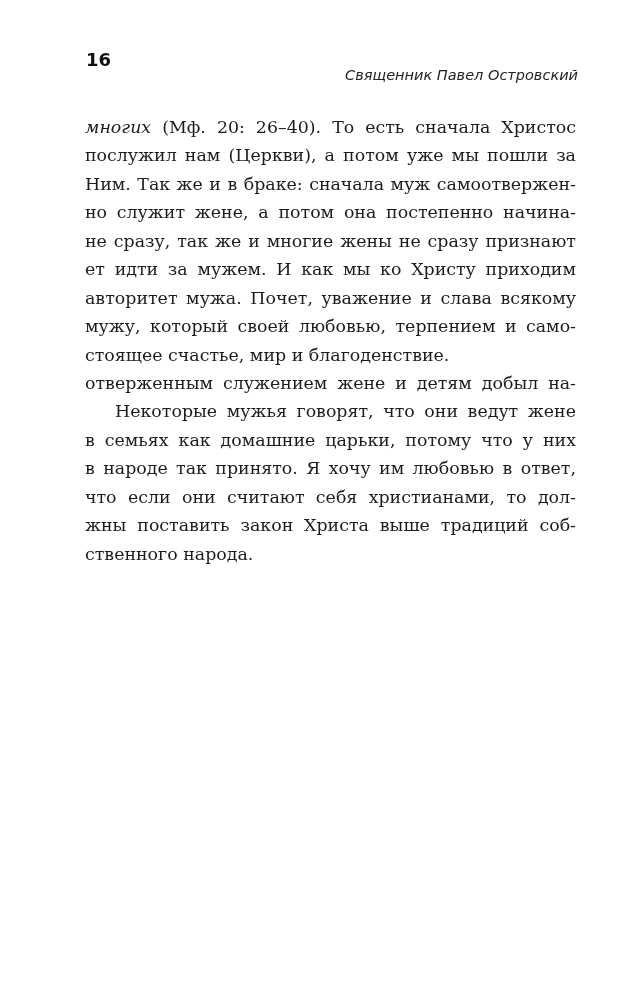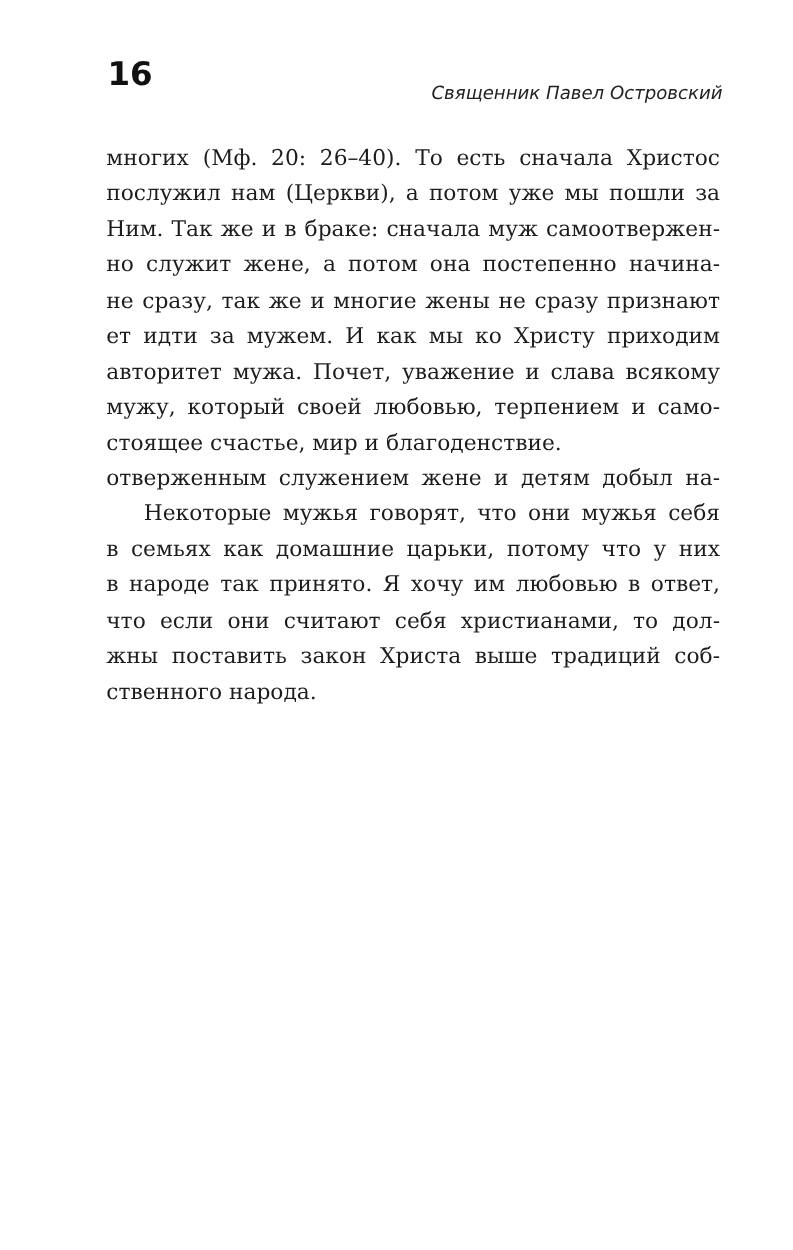--- a/index.html
+++ b/index.html
@@ -1,36 +1,36 @@
 <!DOCTYPE html>
 <html><head>
 <meta charset="utf-8">
 <style>
   html, body { margin: 0; padding: 0; background: #ffffff; }
   body { width: 634px; height: 1000px; position: relative; overflow: hidden; color: #1a1a1a; }
   .header { position: absolute; top: 44px; left: 86px; right: 56px; height: 32px; }
   .page-number {
     position: absolute; left: 0; top: 0;
-    font-family: "DejaVu Sans", sans-serif; font-weight: bold; font-size: 26px; line-height: 32px;
+    font-family: "DejaVu Sans", sans-serif; font-weight: bold; font-size: 18px; line-height: 32px;
     color: #111;
   }
   .running-head {
     position: absolute; right: 0; top: 17px;
     font-family: "DejaVu Sans", sans-serif; font-style: italic; font-size: 14.5px; line-height: 28px;
     color: #222;
   }
   .body-text {
     position: absolute; top: 113px; left: 85px; width: 491px;
     font-family: "DejaVu Serif", serif; font-size: 17.4px; line-height: 28.45px; color: #1c1c1c;
   }
   .line { display: block; white-space: nowrap; text-align: justify; text-align-last: justify; height: 28.45px; }
   .line.last { text-align-last: left; }
   .line.indent { text-indent: 30px; }
   .para { margin: 0; }
-  .em { }
+  .em { font-style: italic; }
 </style>
 </head>
 <body>
 
 <div class="header">
   <span class="page-number">16</span>
   <span class="running-head">Священник Павел Островский</span>
 </div>
 
 <div class="body-text">
@@ -40,20 +40,20 @@
     <span class="line">Ним. Так же и в браке: сначала муж самоотвержен-</span>
     <span class="line">но служит жене, а потом она постепенно начина-</span>
     <span class="line">не сразу, так же и многие жены не сразу признают</span>
     <span class="line">ет идти за мужем. И как мы ко Христу приходим</span>
     <span class="line">авторитет мужа. Почет, уважение и слава всякому</span>
     <span class="line">мужу, который своей любовью, терпением и само-</span>
     <span class="line last">стоящее счастье, мир и благоденствие.</span>
     <span class="line">отверженным служением жене и детям добыл на-</span>
   </p>
   <p class="para">
-    <span class="line indent">Некоторые мужья говорят, что они мужья себя</span>
+    <span class="line indent">Некоторые мужья говорят, что они ведут жене</span>
     <span class="line">в семьях как домашние царьки, потому что у них</span>
     <span class="line">в народе так принято. Я хочу им любовью в ответ,</span>
     <span class="line">что если они считают себя христианами, то дол-</span>
     <span class="line">жны поставить закон Христа выше традиций соб-</span>
     <span class="line last">ственного народа.</span>
   </p>
 </div>
 
 </body></html>

